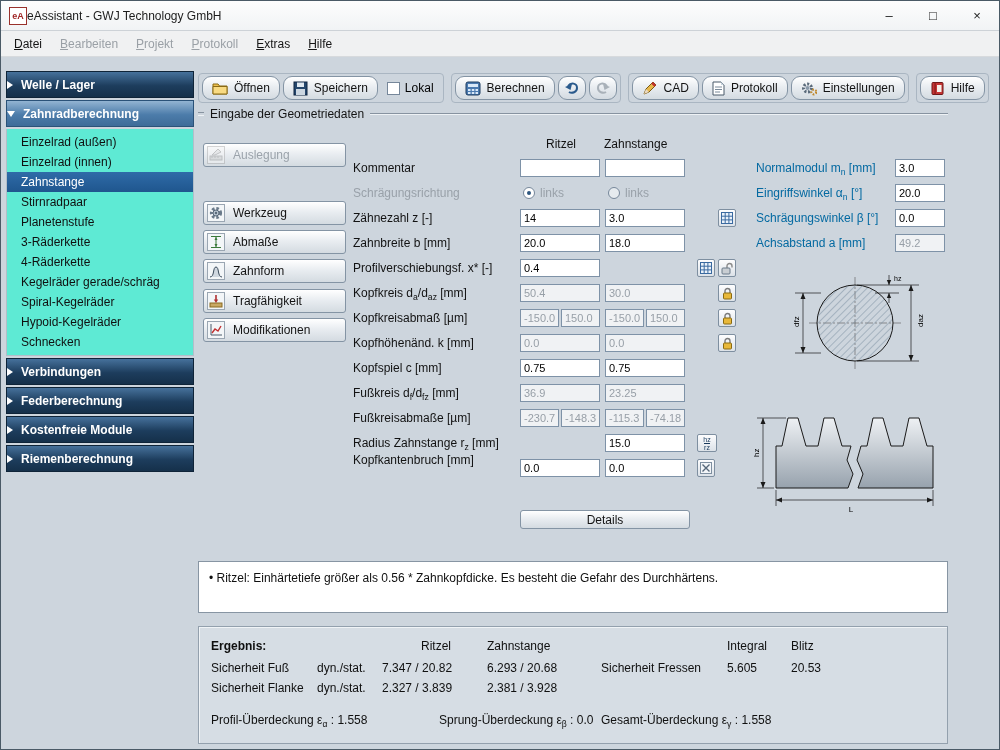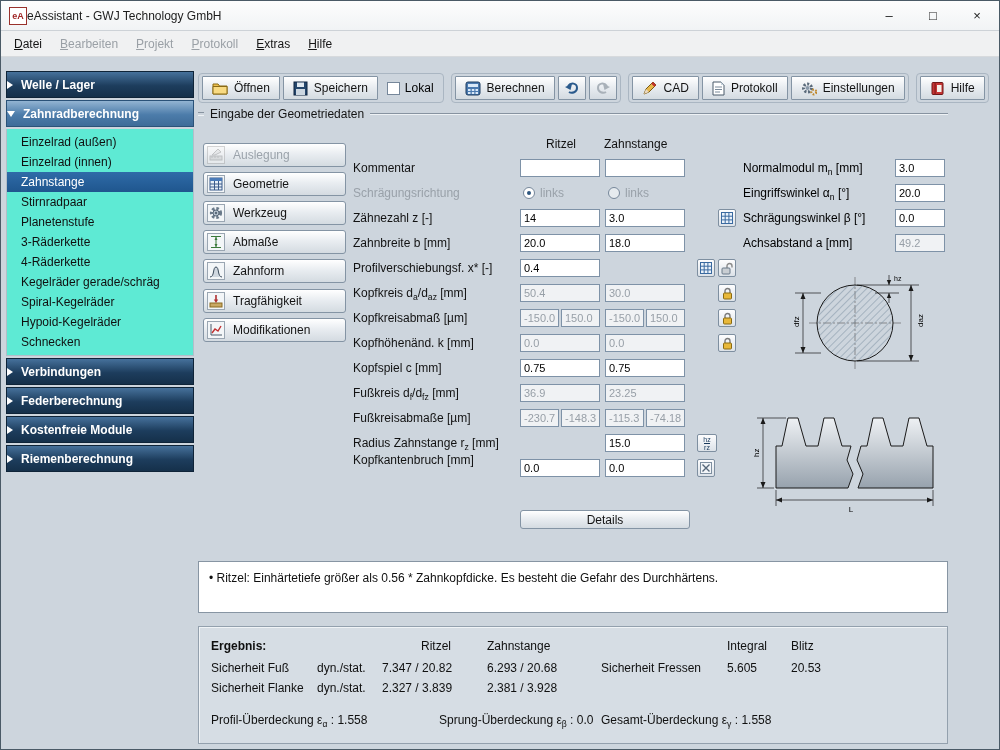--- a/index.html
+++ b/index.html
@@ -30,21 +30,21 @@
   .nav-sub{background:#5eead4;border:1px solid #b2bec9;border-top:none;padding:3px 0;margin-bottom:2px;}
   .nav-item{height:20px;display:flex;align-items:center;padding-left:14px;font-size:12px;color:#101010;cursor:default;}
   .nav-item.selected{background:linear-gradient(#2f6ba8,#1f568e);color:#fff;}
 
   
   .main{position:absolute;left:197px;top:6px;width:750px;height:683px;}
 
   .toolbar{position:absolute;left:0;top:10px;width:750px;height:30px;display:flex;align-items:center;gap:7px;}
   .tb-group{display:flex;align-items:center;gap:3px;border:1px solid #aab6c2;border-radius:4px;padding:2px 3px;}
   .tb-group.last{margin-left:auto;}
-  .tb-btn{height:24px;display:inline-flex;align-items:center;gap:6px;padding:0 9px;font-size:12px;color:#141414;background:linear-gradient(#ffffff,#e9edf1 45%,#d4dbe1);border:1px solid #8494a4;border-radius:1px;cursor:default;}
+  .tb-btn{height:24px;display:inline-flex;align-items:center;gap:6px;padding:0 9px;font-size:12px;color:#141414;background:linear-gradient(#ffffff,#e9edf1 45%,#d4dbe1);border:1px solid #8494a4;border-radius:9px;cursor:default;}
   .tb-btn.icononly{padding:0 5px;}
   .tb-btn.disabled{color:#9aa2aa;}
   .tb-check{display:inline-flex;align-items:center;gap:5px;font-size:12px;padding:0 6px;}
   .checkbox{width:13px;height:13px;background:#fff;border:1px solid #76879a;}
 
   .gtitle{position:absolute;left:0;top:44px;width:750px;display:flex;align-items:center;gap:6px;font-size:12px;color:#141414;}
   .gtitle::before{content:"";width:6px;height:2px;border-top:1px solid #8793a0;border-bottom:1px solid #eef2f5;}
   .gtitle .gline{flex:1;height:2px;border-top:1px solid #8793a0;border-bottom:1px solid #eef2f5;}
 
   
@@ -52,21 +52,21 @@
   .side-btn.disabled{color:#9ba3ab;}
   .side-btn.disabled .sb-icon{opacity:.45;filter:grayscale(1);}
   .sb-icon{width:18px;height:18px;background:#f3f6f8;border:1px solid #9aa6b2;display:flex;align-items:center;justify-content:center;}
 
   
   .flabel{position:absolute;left:155px;height:18px;line-height:18px;font-size:12px;color:#121212;white-space:nowrap;}
   .flabel.dis{color:#99a1a9;}
   .fcolhead{position:absolute;top:74px;font-size:12px;color:#121212;}
   .fld{position:absolute;height:18px;background:#fff;border:1px solid #7e92a7;font-size:11px;color:#000;padding:0 3px;}
   .fld.dis{background:#f0f2f4;color:#979fa7;}
-  .plabel{position:absolute;left:545px;height:18px;line-height:18px;font-size:12px;color:#000000;white-space:nowrap;}
+  .plabel{position:absolute;left:558px;height:18px;line-height:18px;font-size:12px;color:#0369a1;white-space:nowrap;}
   .mini-btn{position:absolute;width:18px;height:18px;display:flex;align-items:center;justify-content:center;background:linear-gradient(#fdfdfe,#dce2e8);border:1px solid #7e8fa0;border-radius:2px;padding:0;cursor:default;}
   .frac{display:flex;flex-direction:column;font-size:7px;line-height:7px;color:#17395c;align-items:center;}
   .frac .frac-bot{border-top:1px solid #17395c;}
   .radio{position:absolute;width:12px;height:12px;border-radius:50%;border:1px solid #76879a;background:#fff;}
   .radio.dis{background:#e6ebef;}
   .radio.checked::after{content:"";position:absolute;left:3px;top:3px;width:4px;height:4px;border-radius:50%;background:#2d567e;}
   .rlabel{position:absolute;height:18px;line-height:18px;font-size:12px;color:#99a1a9;}
   .details-btn{position:absolute;left:322px;top:447px;width:170px;height:19px;font-size:12px;color:#141414;background:linear-gradient(#ffffff,#e9edf1 45%,#d4dbe1);border:1px solid #8494a4;border-radius:3px;cursor:default;}
 
   .diag{position:absolute;}
@@ -251,33 +251,20 @@
 
       <button class="side-btn disabled" style="top:80px">
         <span class="sb-icon">
             <svg width="14" height="14" viewBox="0 0 14 14">
               <rect x="1" y="8" width="12" height="4" fill="#c9cdd1" stroke="#8a9098"></rect>
               <path d="M3 8 v2 M6 8 v2 M9 8 v2" stroke="#8a9098"></path>
               <path d="M3 7 L9 1 L12 4 L6 7 z" fill="#dadde1" stroke="#8a9098"></path>
             </svg>
           </span>
         <span>Auslegung</span>
-      </button>
-      <button class="side-btn" style="top:109px">
-        <span class="sb-icon">
-            <svg width="14" height="14" viewBox="0 0 14 14">
-              <rect x="1" y="1" width="12" height="12" fill="#e8f0f8" stroke="#3a5a8a"></rect>
-              <rect x="1" y="1" width="12" height="3" fill="#4a7ab8"></rect>
-              <line x1="5.5" y1="4" x2="5.5" y2="13" stroke="#3a5a8a"></line>
-              <line x1="9.5" y1="4" x2="9.5" y2="13" stroke="#3a5a8a"></line>
-              <line x1="1" y1="7" x2="13" y2="7" stroke="#3a5a8a"></line>
-              <line x1="1" y1="10" x2="13" y2="10" stroke="#3a5a8a"></line>
-            </svg>
-          </span>
-        <span>Geometrie</span>
       </button>
       <button class="side-btn" style="top:138px">
         <span class="sb-icon">
             <svg width="14" height="14" viewBox="0 0 14 14">
               <circle cx="7" cy="7" r="4.5" fill="none" stroke="#6a7a8a" stroke-width="3.2" stroke-dasharray="2.4 1.8"></circle>
               <circle cx="7" cy="7" r="3" fill="#b8c4d0" stroke="#5a6a7a"></circle>
               <circle cx="7" cy="7" r="1.2" fill="#5a6a7a"></circle>
             </svg>
           </span>
         <span>Werkzeug</span>

